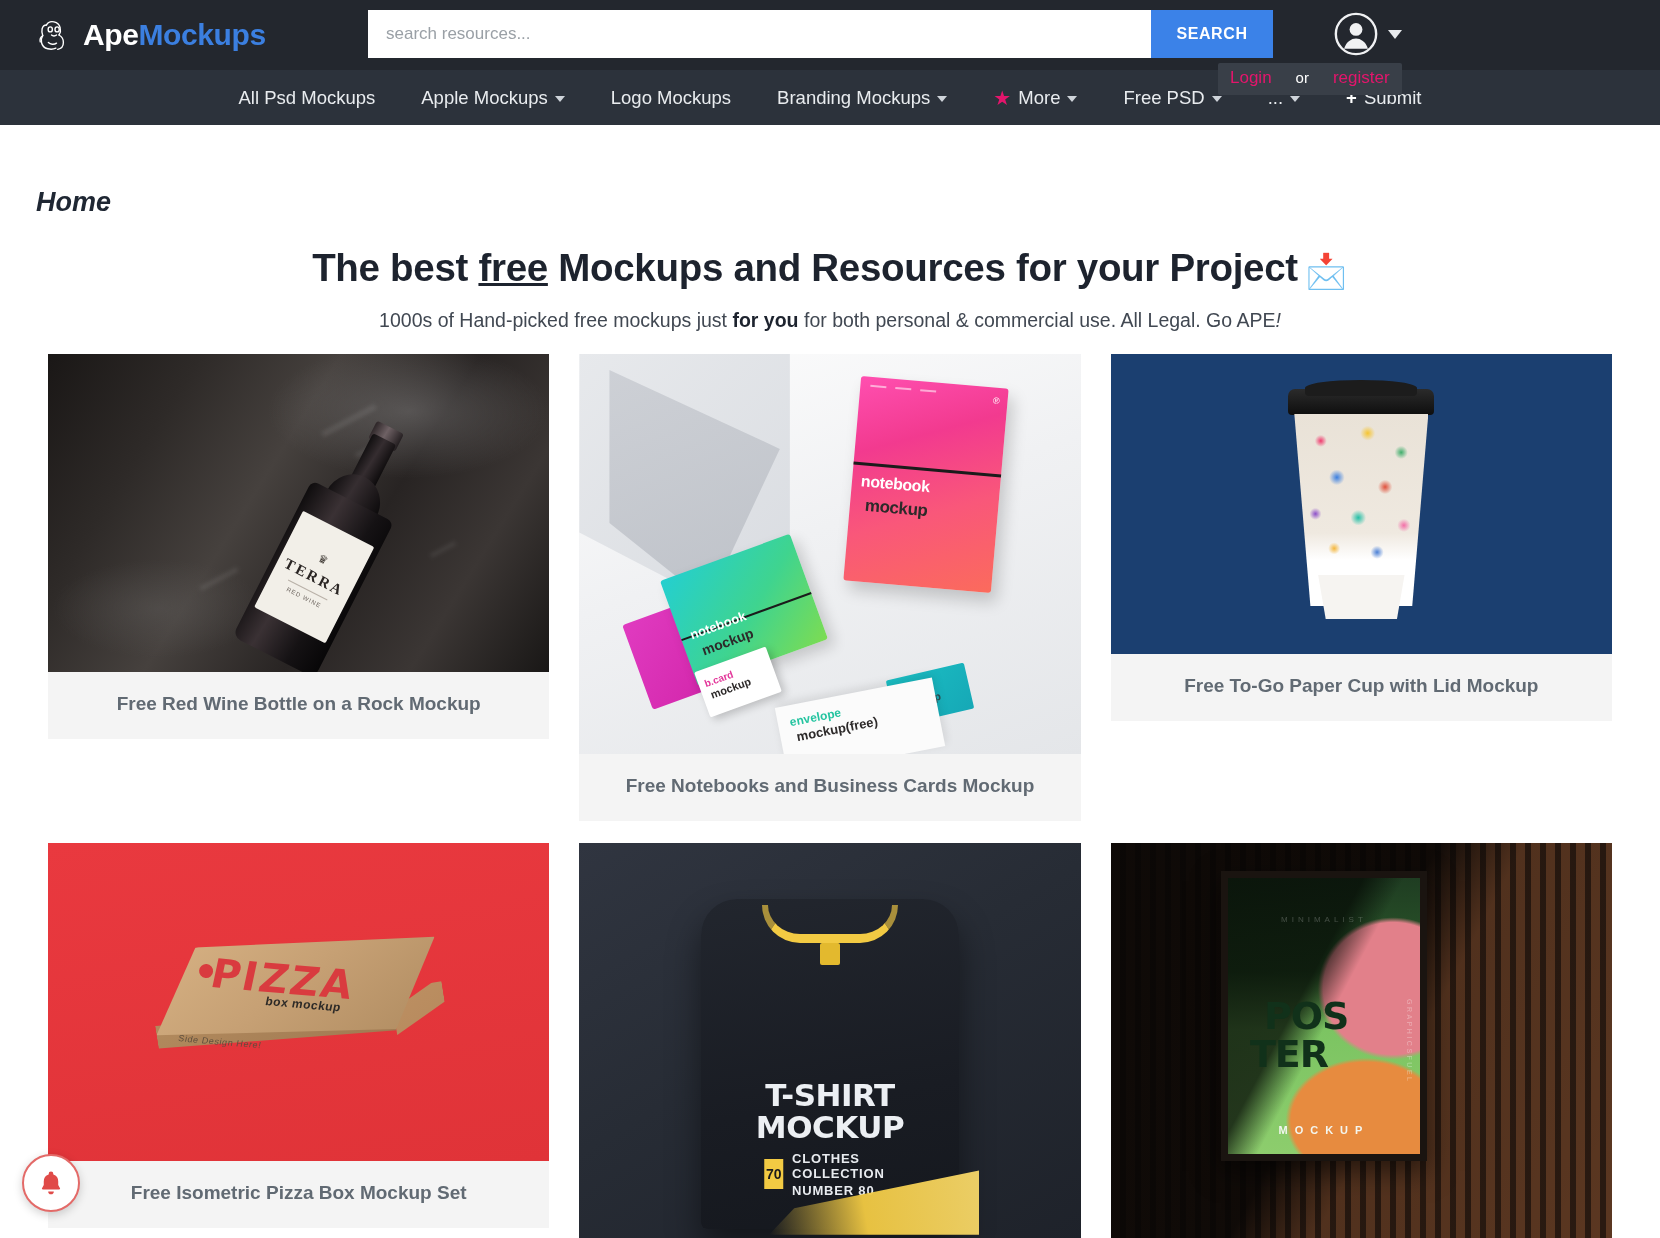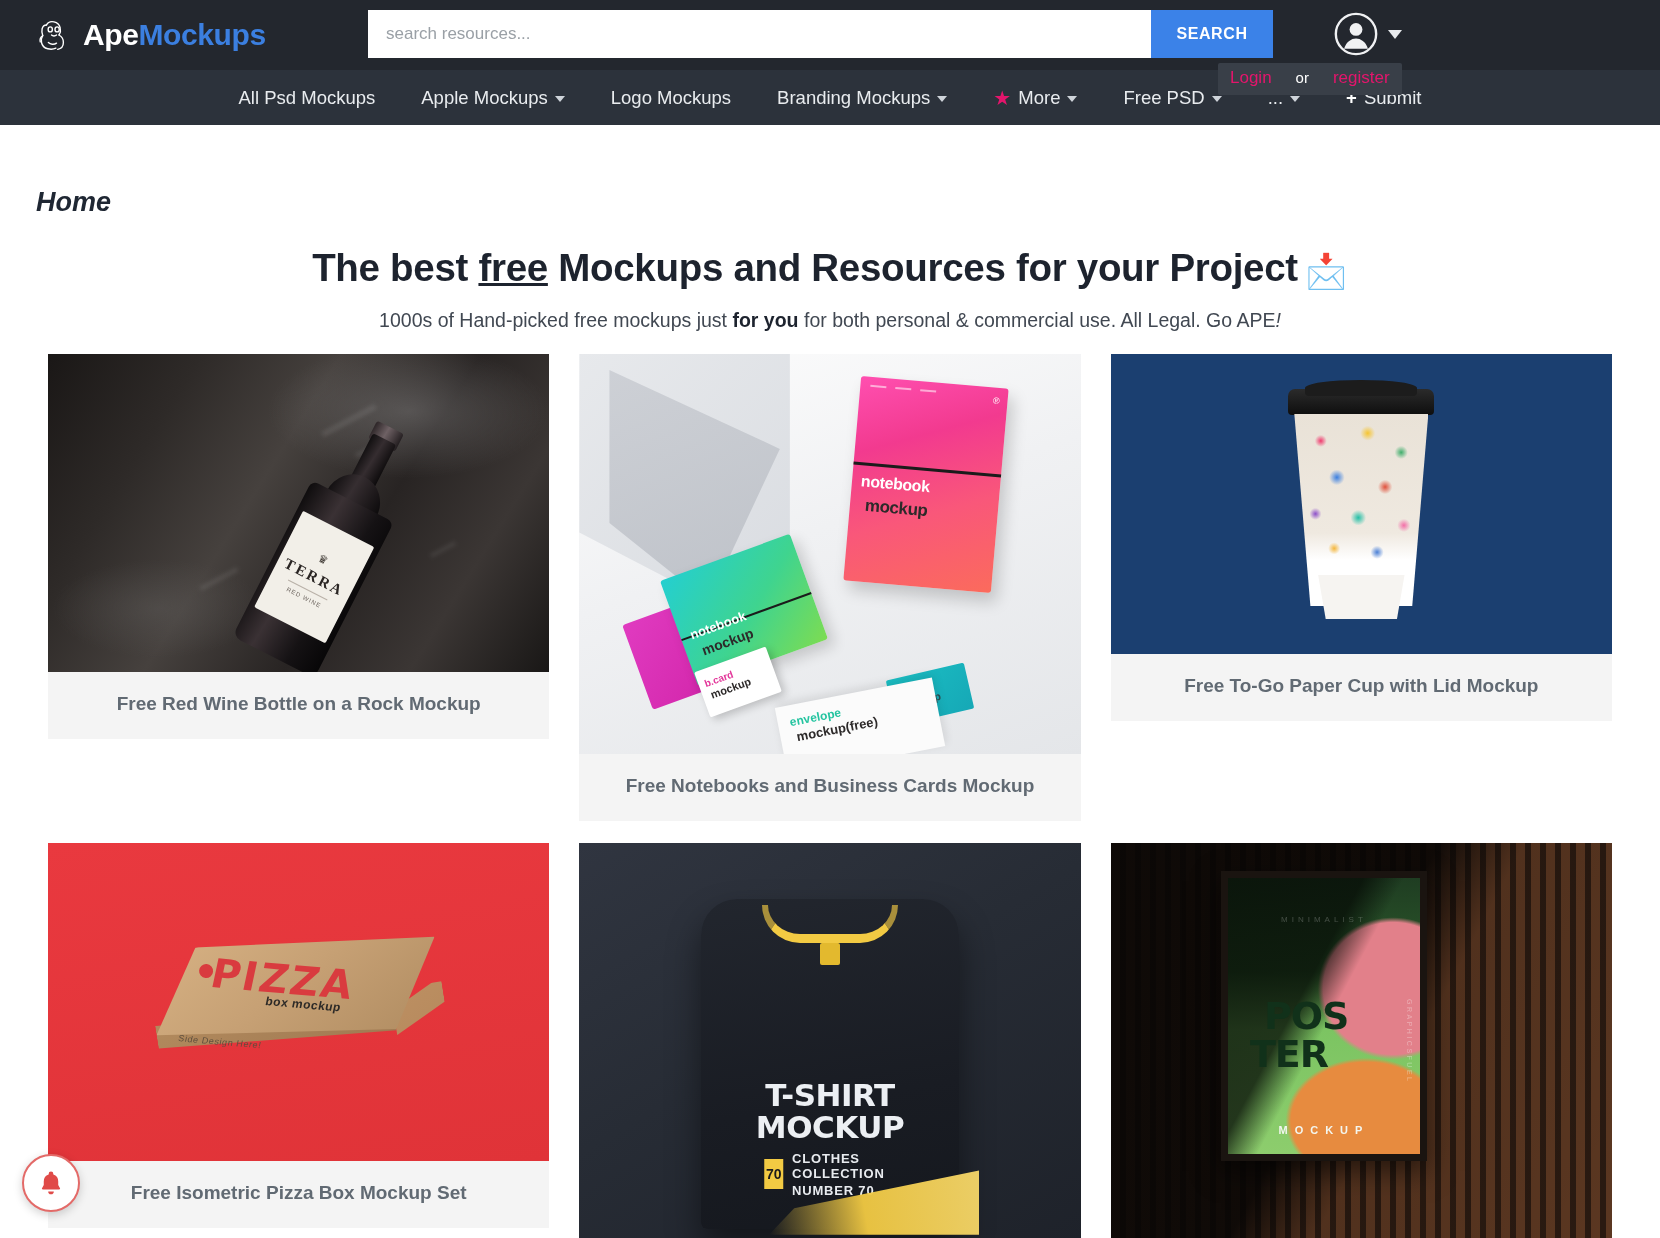--- a/index.html
+++ b/index.html
@@ -672,21 +672,21 @@
       <div class="thumb ts-bg">
         <div class="ts-shirt">
           <div class="ts-collar"></div>
           <div class="ts-tag"></div>
           <div class="ts-t1">T-SHIRT</div>
           <div class="ts-t2">MOCKUP</div>
           <div class="ts-row">
             <div class="ts-badge">70</div>
             <div class="ts-lines">
               <span>CLOTHES COLLECTION</span>
-              <span>NUMBER 70</span>
+              <span>NUMBER 80</span>
             </div>
           </div>
           <div class="ts-swoosh"></div>
         </div>
       </div>
     </div>
 
     <div class="card tall">
       <div class="thumb ps-bg">
         <div class="ps-dark"></div>

